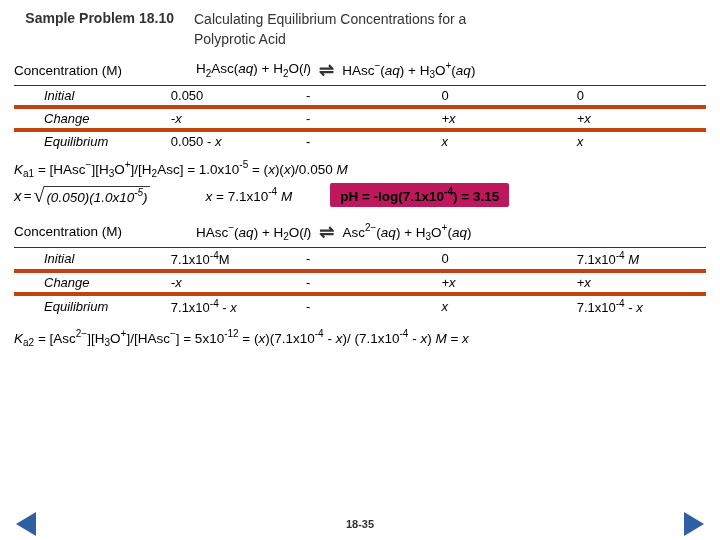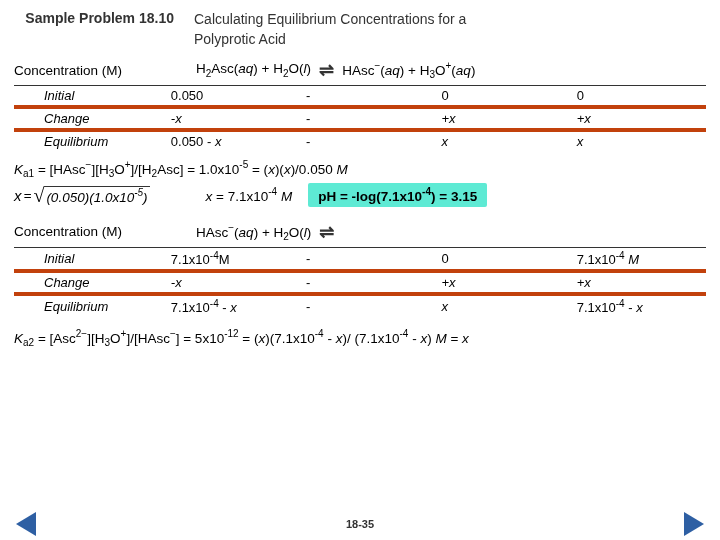--- a/index.html
+++ b/index.html
@@ -94,27 +94,27 @@
     .solution-line {
       padding: 2px 14px 2px 14px;
       font-size: 13.5px;
       display: flex;
       align-items: center;
       gap: 16px;
     }
 
     
     .ph-box {
-      background: #5eead4;
+      background: #be185d;
       color: #000;
       padding: 3px 10px;
       font-size: 13.5px;
       font-weight: bold;
       border-radius: 2px;
-      margin-left: 0;
+      margin-left: 22px;
     }
 
     
     .ital { font-style: italic; }
     sup { font-size: 10px; vertical-align: super; }
     sub { font-size: 10px; vertical-align: sub; }
 
     
     .eq-arrow {
       font-size: 18px;
@@ -251,20 +251,21 @@
   </div>
 </div>
 
 <div class="conc-header section2" style="margin-top:8px;">
   <div class="conc-label">
     <span>Concentration (M)</span>
   </div>
   <div class="equation-area">
     <span>HAsc<sup>−</sup>(<span class="ital">aq</span>) + H<sub>2</sub>O(<span class="ital">l</span>)</span>
     <span class="eq-arrow">⇌</span>
+    <span>Asc<sup>2−</sup>(<span class="ital">aq</span>) + H<sub>3</sub>O<sup>+</sup>(<span class="ital">aq</span>)</span>
   </div>
 </div>
 
 <table class="ice-table">
   <tbody>
       <tr class="table-divider">
     <td class="row-label">Initial</td>
     <td class="value-col">7.1x10<sup>-4</sup>M</td>
     <td class="value-col">-</td>
     <td class="value-col">0</td>

